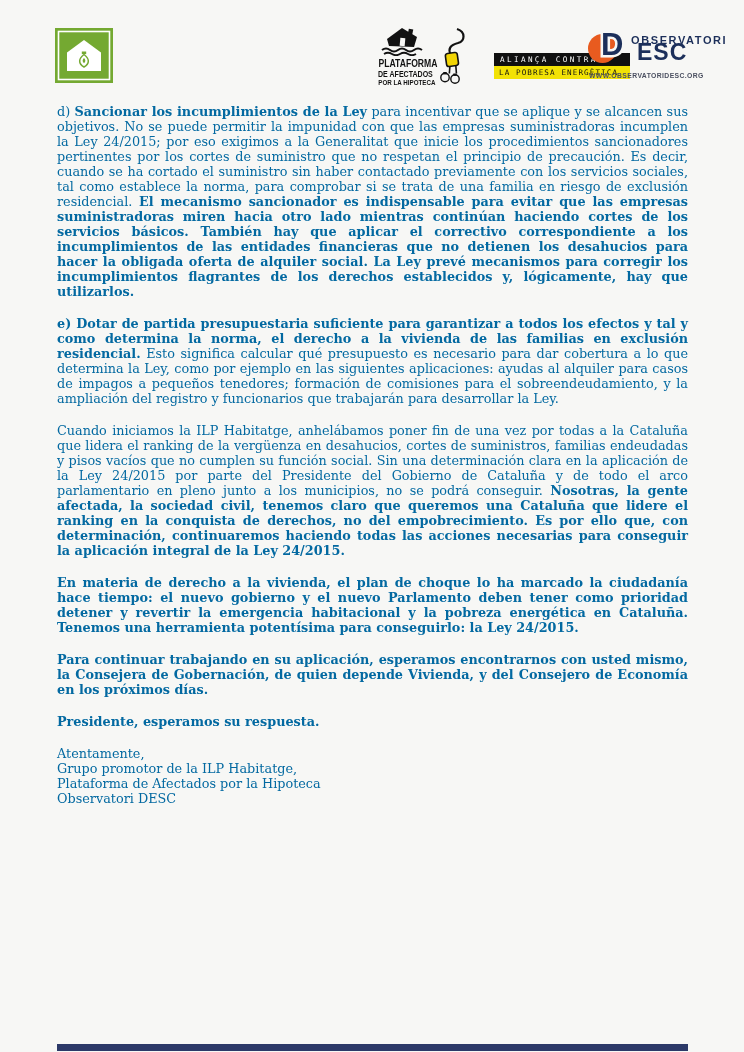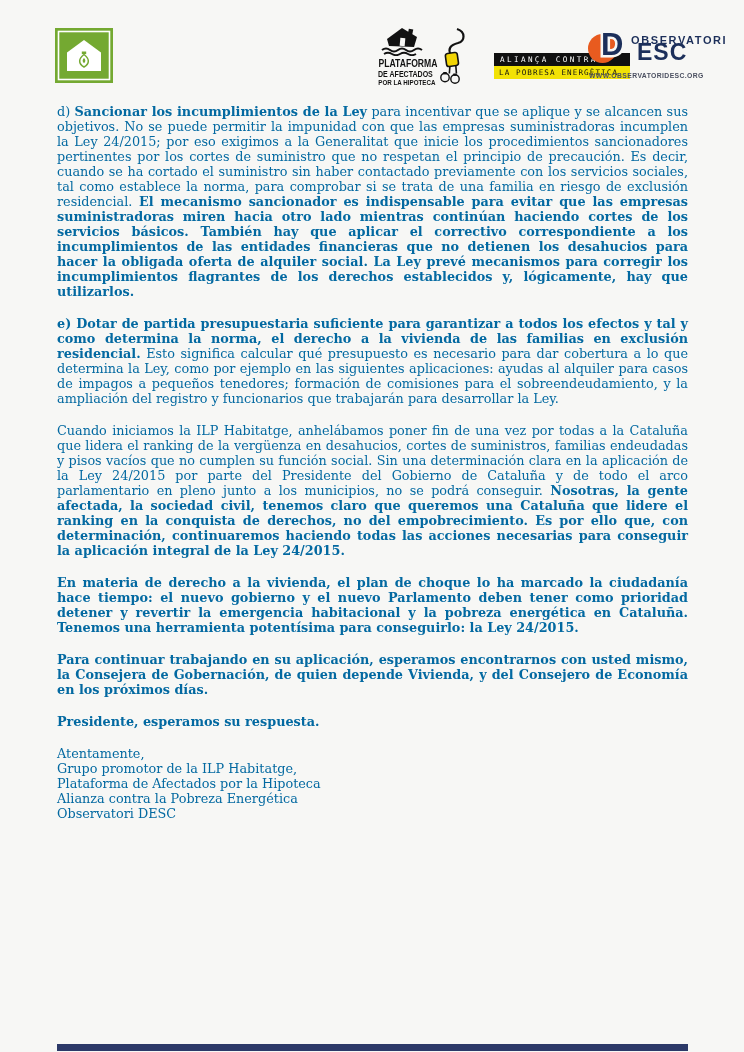--- a/index.html
+++ b/index.html
@@ -106,18 +106,17 @@
       <p class="para"><span class="b">e) Dotar de partida presupuestaria suficiente para garantizar a todos los efectos y tal y como determina la norma, el derecho a la vivienda de las familias en exclusión residencial.</span><span> Esto significa calcular qué presupuesto es necesario para dar cobertura a lo que determina la Ley, como por ejemplo en las siguientes aplicaciones: ayudas al alquiler para casos de impagos a pequeños tenedores; formación de comisiones para el sobreendeudamiento, y la ampliación del registro y funcionarios que trabajarán para desarrollar la Ley.</span></p>
       <p class="para"><span>Cuando iniciamos la ILP Habitatge, anhelábamos poner fin de una vez por todas a la Cataluña que lidera el ranking de la vergüenza en desahucios, cortes de suministros, familias endeudadas y pisos vacíos que no cumplen su función social. Sin una determinación clara en la aplicación de la Ley 24/2015 por parte del Presidente del Gobierno de Cataluña y de todo el arco parlamentario en pleno junto a los municipios, no se podrá conseguir. </span><span class="b">Nosotras, la gente afectada, la sociedad civil, tenemos claro que queremos una Cataluña que lidere el ranking en la conquista de derechos, no del empobrecimiento. Es por ello que, con determinación, continuaremos haciendo todas las acciones necesarias para conseguir la aplicación integral de la Ley 24/2015.</span></p>
       <p class="para"><span class="b">En materia de derecho a la vivienda, el plan de choque lo ha marcado la ciudadanía hace tiempo: el nuevo gobierno y el nuevo Parlamento deben tener como prioridad detener y revertir la emergencia habitacional y la pobreza energética en Cataluña. Tenemos una herramienta potentísima para conseguirlo: la Ley 24/2015.</span></p>
       <p class="para"><span class="b">Para continuar trabajando en su aplicación, esperamos encontrarnos con usted mismo, la Consejera de Gobernación, de quien depende Vivienda, y del Consejero de Economía en los próximos días.</span></p>
       <p class="para"><span class="b">Presidente, esperamos su respuesta.</span></p>
     </div>
   <div id="signature-block">
       <div>Atentamente,</div>
       <div>Grupo promotor de la ILP Habitatge,</div>
       <div>Plataforma de Afectados por la Hipoteca</div>
-      <div>Alianza contra la Pobreza Energética</div>
       <div>Observatori DESC</div>
     </div>
 </div>
 
 <div id="footer-bar" style="background: rgb(44, 57, 104);"></div>
 
 </body></html>

